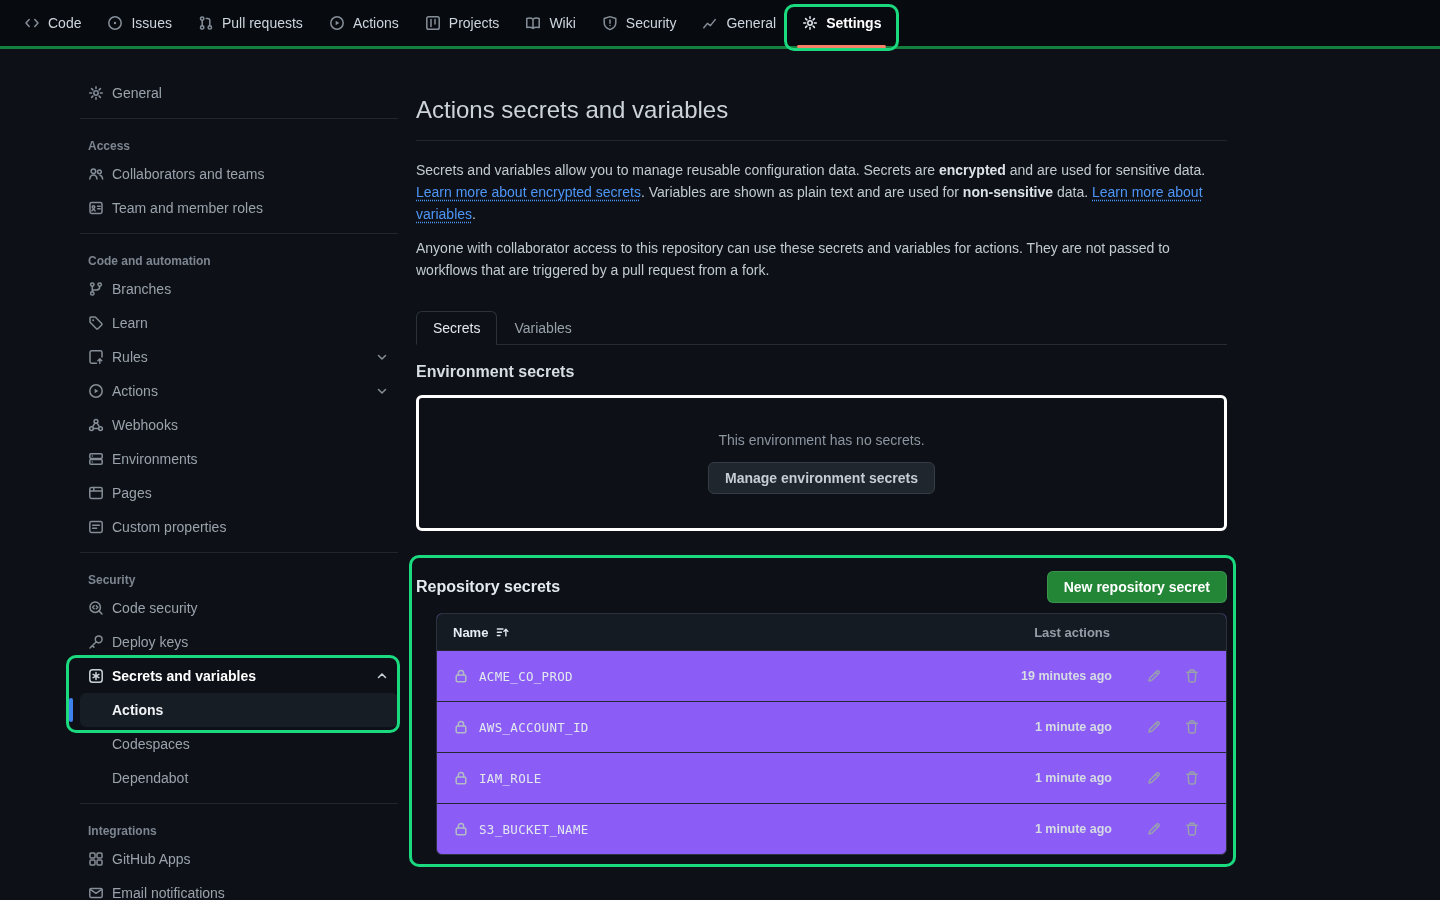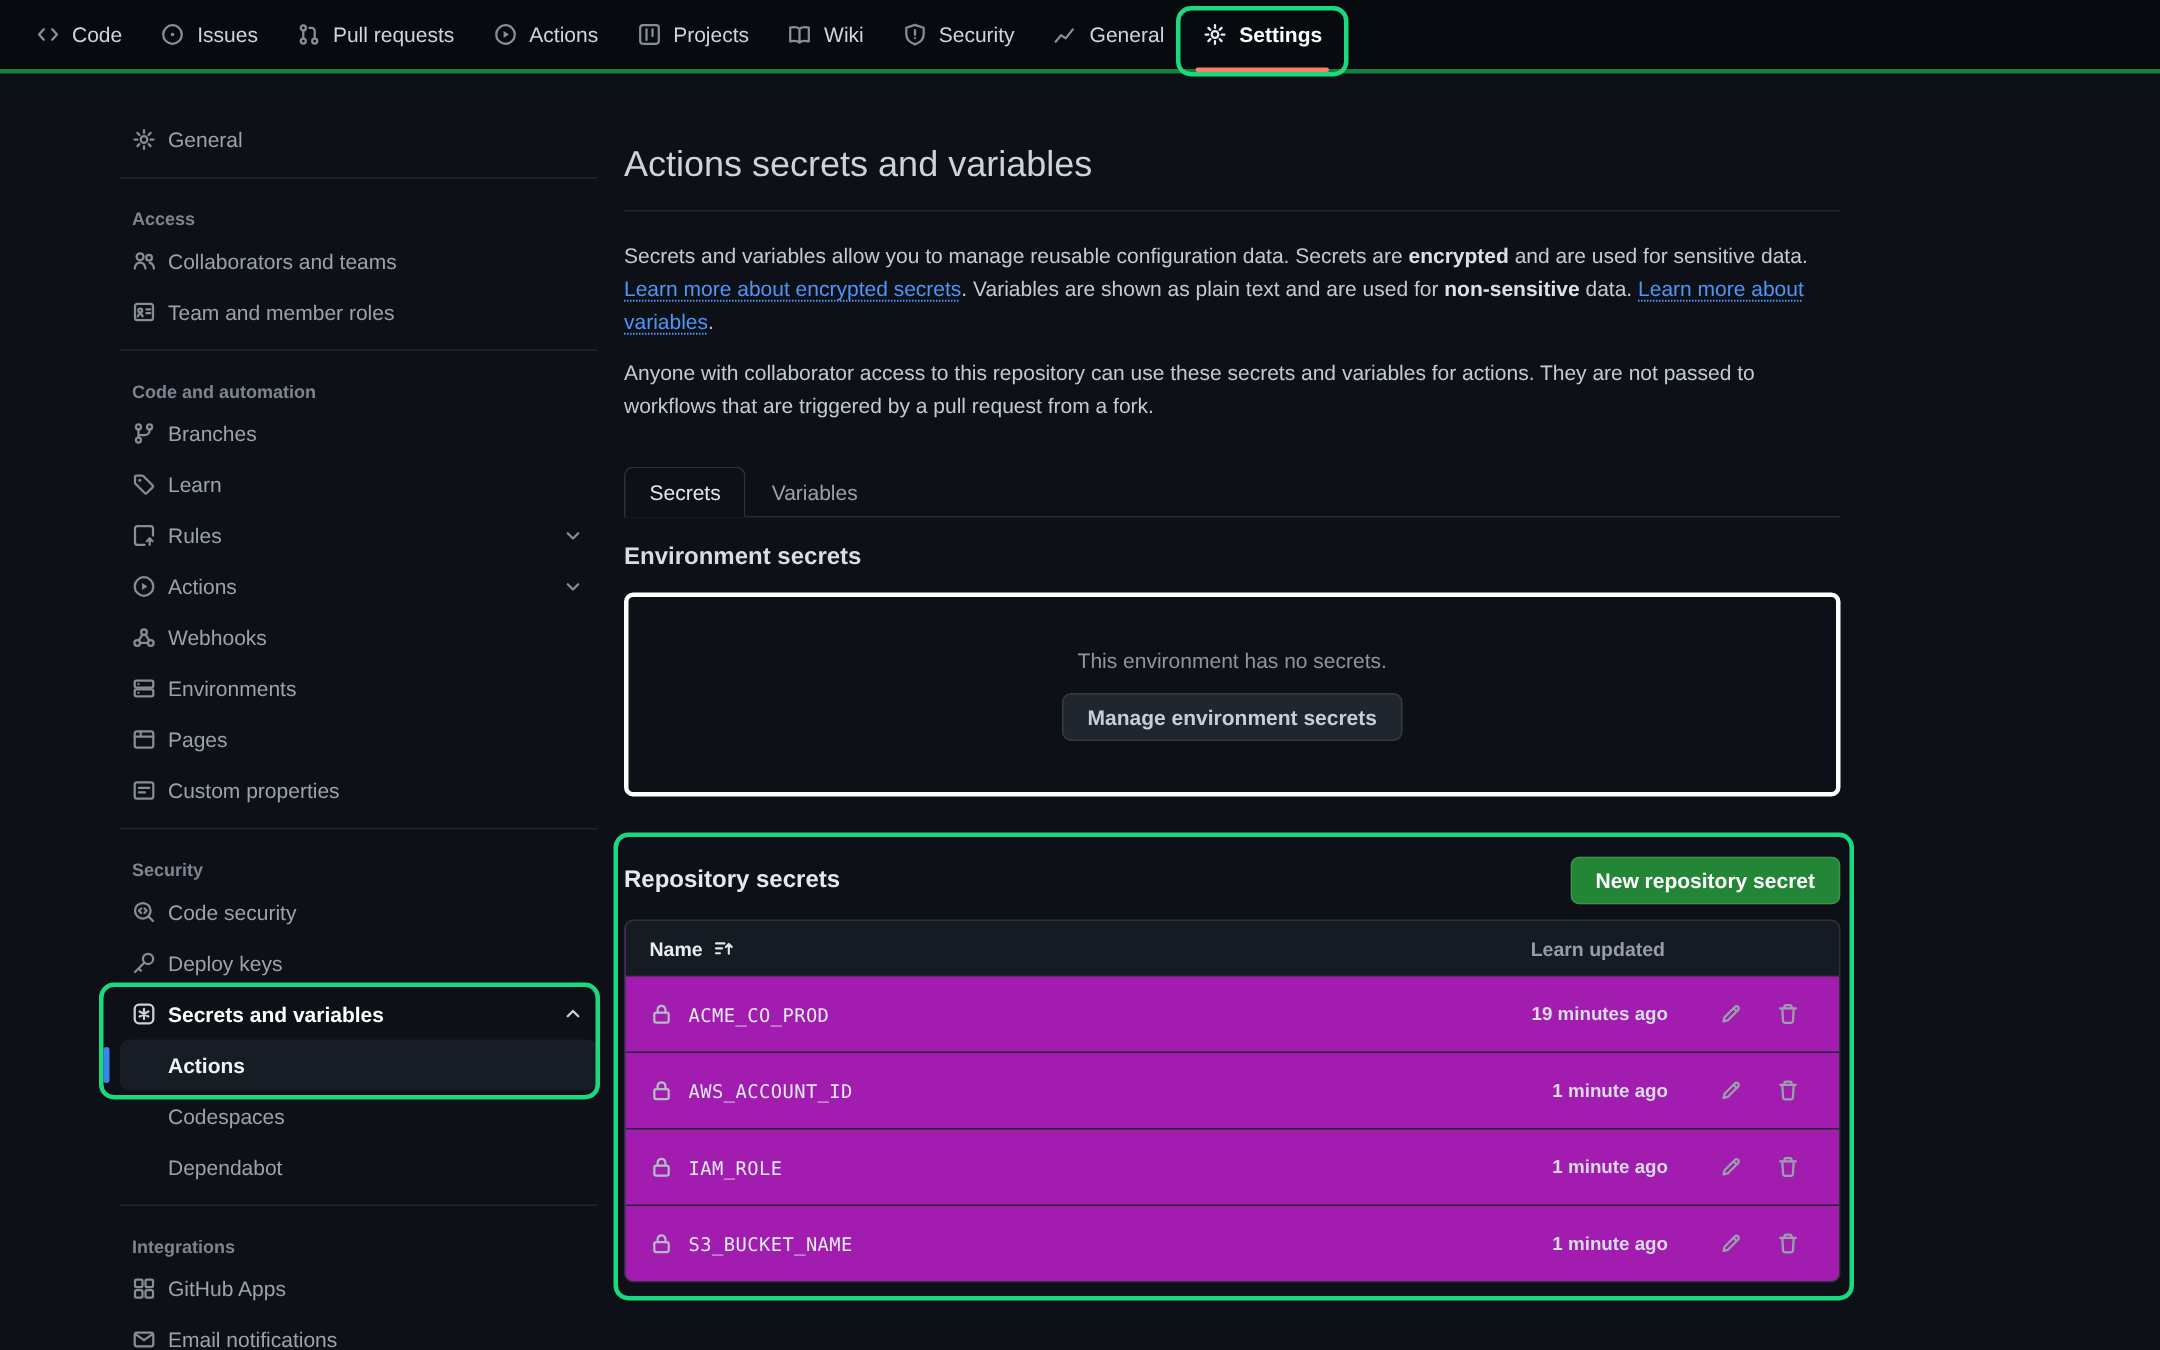--- a/index.html
+++ b/index.html
@@ -63,21 +63,21 @@
 
   .btn { font-family:inherit; font-size:14px; font-weight:700; border-radius:6px; height:32px; padding:0 16px; cursor:pointer; }
   .btn-secondary { background:#20262e; color:#c6cdd5; border:1px solid #353c45; }
   .btn-primary { background:#238636; color:#ffffff; border:1px solid rgba(240,246,252,.12); }
 
   .repo-section { position:relative; margin-top:40px; }
   .anno-repo { left:-7px; right:-9px; top:-16px; bottom:-12px; }
   .repo-header { display:flex; align-items:center; justify-content:space-between; margin-bottom:10px; }
   .repo-header h2 { margin:0; font-size:16px; font-weight:700; color:#e2e9ef; }
 
-  .secrets-table { border:1px solid #2b323b; border-radius:6px; overflow:hidden; background:#a21caf; }
+  .secrets-table { border:1px solid #2b323b; border-radius:6px; overflow:hidden; background:#8b5cf6;margin-left:20px; }
   .table-head { display:flex; align-items:center; height:36px; background:#151b23; padding:0 16px; font-size:13px; }
   .col-name { display:flex; align-items:center; gap:7px; font-weight:700; color:#e6edf3; }
   .col-name .ic { width:15px; height:15px; color:#dfe6ec; cursor:pointer; }
   .col-updated { margin-left:auto; margin-right:100px; font-weight:700; color:#959ea8; }
 
   .secret-row { display:flex; align-items:center; height:51px; padding:0 16px; border-top:1px solid #222831; }
   .lock-ic { color:#b3bcc5; margin-right:10px; }
   .secret-name { font-family:"DejaVu Sans Mono","Liberation Mono",monospace; font-size:12.5px; color:#e2e9ef; letter-spacing:.3px; }
   .row-right { margin-left:auto; display:flex; align-items:center; padding-right:10px; }
   .secret-updated { color:#d5dce3; font-weight:700; font-size:12.5px; margin-right:34px; }
@@ -339,21 +339,21 @@
       <button class="btn btn-primary">New repository secret</button>
     </div>
     <div class="secrets-table">
       <div class="table-head">
         <span class="col-name">
           <span>Name</span>
           <svg class="ic" viewBox="0 0 16 16">
               <path d="M2.5 4.2h6M2.5 7.7h4.4M2.5 11.2h2.8M11.6 11.6V4.8M9.5 6.8l2.1-2.2 2.1 2.2"></path>
             </svg>
         </span>
-        <span class="col-updated">Learn updated</span>
+        <span class="col-updated">Last actions</span>
       </div>
       <div>
   <div class="secret-row">
     <svg class="ic lock-ic" viewBox="0 0 16 16">
               <rect x="3.2" y="7" width="9.6" height="6.8" rx="1.4"></rect>
               <path d="M5.4 7V5.1a2.6 2.6 0 0 1 5.2 0V7"></path>
             </svg>
     <span class="secret-name">ACME_CO_PROD</span>
     <span class="row-right">
       <span class="secret-updated">19 minutes ago</span>

